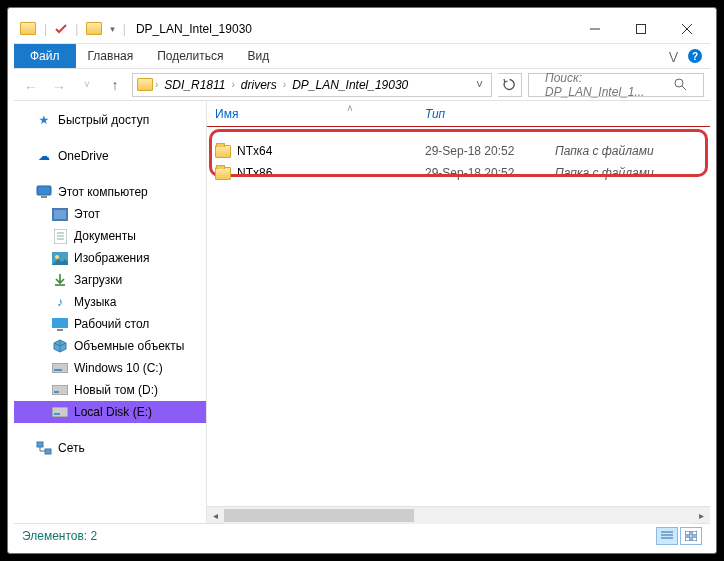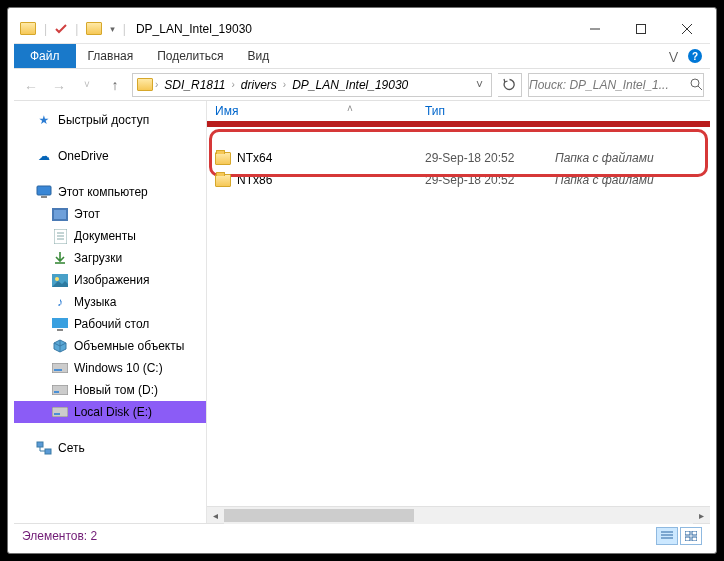--- a/index.html
+++ b/index.html
@@ -17,48 +17,48 @@
 .ribbon-extra { margin-left: auto; display: flex; align-items: center; gap: 10px; padding-right: 8px; color: #555; }
 .help-icon { width: 14px; height: 14px; border-radius: 50%; background: #0078d7; color: #fff; font-size: 10px; display: flex; align-items: center; justify-content: center; font-weight: bold; }
 .addrbar { height: 32px; display: flex; align-items: center; gap: 6px; padding: 0 6px; border-bottom: 1px solid #e1e1e1; font-size: 12px; }
 .navarrow { width: 22px; height: 22px; display: flex; align-items: center; justify-content: center; color: #666; font-size: 14px; }
 .navarrow.disabled { color: #bbb; }
 .breadcrumb { flex: 1; height: 24px; border: 1px solid #ccc; display: flex; align-items: center; padding: 0 4px; gap: 2px; background: #fff; }
 .crumb { padding: 0 4px; color: #000; font-style: italic; }
 .chev { color: #999; font-size: 10px; }
 .crumb-drop { margin-left: auto; color: #666; padding: 0 4px; }
 .refresh { width: 24px; height: 24px; border: 1px solid #ccc; border-left: none; display: flex; align-items: center; justify-content: center; color: #555; }
-.searchbox { width: 176px; height: 24px; border: 1px solid #ccc; display: flex; align-items: center; padding: 0 0; color: #777; font-style: italic; gap: 6px; }
+.searchbox { width: 176px; height: 24px; border: 1px solid #ccc; display: flex; align-items: center; padding: 0 16px; color: #777; font-style: italic; gap: 6px; }
 .searchbox .mag { margin-left: auto; font-style: normal; color: #666; }
 .body-area { flex: 1; display: flex; min-height: 0; }
 .nav-pane { width: 193px; border-right: 1px solid #e5e5e5; padding: 8px 0 8px 0; font-size: 12px; overflow: hidden; }
 .nav-group { margin-bottom: 14px; }
 .nav-item { display: flex; align-items: center; gap: 6px; padding: 2px 0 2px 22px; height: 22px; color: #000; white-space: nowrap; }
 .nav-item.child { padding-left: 38px; }
 .nav-item.sel { background: #8b5cf6; }
 .nav-icon { width: 16px; height: 16px; display: inline-flex; align-items: center; justify-content: center; font-size: 12px; }
 .content { flex: 1; display: flex; flex-direction: column; min-width: 0; }
-.col-headers { height: 26px; display: flex; align-items: center; border-bottom: 6px solid #b91c1c; font-size: 12px; color: #0066cc; padding-left: 8px; position: relative; }
+.col-headers { height: 26px; display: flex; align-items: center; border-bottom: 1px solid #b91c1c; font-size: 12px; color: #0066cc; padding-left: 8px; position: relative; }
 .col-name { width: 210px; }
 .col-date { width: 130px; }
-.col-type { flex: 1; }
+.col-type { flex: 1; font-style: italic; }
 .sort-ind { position: absolute; left: 140px; top: 2px; color: #888; font-size: 10px; }
 .file-list { position: relative; flex: 1; overflow: hidden; }
 .highlight-box { position: absolute; left: 2px; top: 2px; right: 2px; height: 48px; border: 3px solid #d63838; border-radius: 10px; pointer-events: none; }
 .file-row { display: flex; align-items: center; height: 22px; font-size: 12px; padding-left: 8px; color: #000; }
 .file-row .fname { width: 210px; display: flex; align-items: center; gap: 6px; }
 .file-row .fdate { width: 130px; color: #555; }
 .file-row .ftype { flex: 1; color: #555; font-style: italic; }
 .folder-icon { width: 16px; height: 13px; background: linear-gradient(#ffe9a6,#f6c857); border: 1px solid #d6a72a; border-radius: 1px; position: relative; }
 .folder-icon::before { content: ""; position: absolute; top: -3px; left: 0; width: 7px; height: 3px; background: #f6c857; border: 1px solid #d6a72a; border-bottom: none; border-radius: 1px 1px 0 0; }
 .hscroll { height: 17px; border-top: 1px solid #e1e1e1; display: flex; align-items: center; background: #f0f0f0; }
 .hscroll .arrow { width: 17px; text-align: center; color: #666; font-size: 10px; }
 .hscroll .track { flex: 1; height: 17px; background: #f0f0f0; position: relative; }
 .hscroll .thumb { position: absolute; left: 0; top: 2px; width: 190px; height: 13px; background: #cdcdcd; }
-.statusbar { height: 24px; border-top: 1px solid #e1e1e1; display: flex; align-items: center; font-size: 12px; padding: 0 8px; color: #701a75; }
+.statusbar { height: 24px; border-top: 1px solid #e1e1e1; display: flex; align-items: center; font-size: 12px; padding: 0 8px; color: #0f766e; }
 .statusbar .viewbtns { margin-left: auto; display: flex; gap: 2px; }
 .viewbtn { width: 22px; height: 18px; border: 1px solid #8fb9e0; display: flex; align-items: center; justify-content: center; font-size: 10px; color: #2a65a0; }
 .viewbtn.active { background: #cce8ff; }
 .folder-small { width: 16px; height: 13px; background: linear-gradient(#ffe9a6,#f6c857); border: 1px solid #d6a72a; border-radius: 1px; display: inline-block; }
 svg { display: block; }
 </style>
 </head>
 <body>
 
 <div class="frame"></div>
@@ -179,36 +179,36 @@
                 <rect width="13" height="15" fill="#fff" stroke="#8aa"></rect>
                 <line x1="3" y1="4" x2="10" y2="4" stroke="#8aa"></line>
                 <line x1="3" y1="7" x2="10" y2="7" stroke="#8aa"></line>
                 <line x1="3" y1="10" x2="10" y2="10" stroke="#8aa"></line>
               </svg>
             </span>
             <span>Документы</span>
           </div>
         <div class="nav-item child">
             <span class="nav-icon">
-              <svg width="14" height="14">
-                <path d="M7 1 L7 9 M3 6 L7 10 L11 6" stroke="#3a8a3a" fill="none" stroke-width="1.6"></path>
-                <line x1="2" y1="12" x2="12" y2="12" stroke="#3a8a3a" stroke-width="1.6"></line>
-              </svg>
-            </span>
-            <span>Загрузки</span>
-          </div>
-        <div class="nav-item child">
-            <span class="nav-icon">
               <svg width="16" height="13">
                 <rect width="16" height="13" fill="#48a0c8"></rect>
                 <circle cx="5" cy="5" r="2" fill="#ffe26b"></circle>
                 <path d="M0 13 L6 7 L10 10 L13 7 L16 10 L16 13 Z" fill="#2d7aa0"></path>
               </svg>
             </span>
             <span>Изображения</span>
+          </div>
+        <div class="nav-item child">
+            <span class="nav-icon">
+              <svg width="14" height="14">
+                <path d="M7 1 L7 9 M3 6 L7 10 L11 6" stroke="#3a8a3a" fill="none" stroke-width="1.6"></path>
+                <line x1="2" y1="12" x2="12" y2="12" stroke="#3a8a3a" stroke-width="1.6"></line>
+              </svg>
+            </span>
+            <span>Загрузки</span>
           </div>
         <div class="nav-item child">
             <span class="nav-icon" style="color:#2b7cd3">♪</span>
             <span>Музыка</span>
           </div>
         <div class="nav-item child">
             <span class="nav-icon">
               <svg width="16" height="13">
                 <rect width="16" height="10" fill="#3aa0e0"></rect>
                 <rect x="5" y="11" width="6" height="2" fill="#888"></rect>
@@ -268,21 +268,21 @@
     </div>
 
     <div class="content">
       <div class="col-headers">
         <div class="col-name">Имя</div>
         <div class="sort-ind">˄</div>
         <div class="col-type">Тип</div>
       </div>
       <div class="file-list">
         <div class="highlight-box"></div>
-        <div class="file-row" style="margin-top:20px">
+        <div class="file-row" style="margin-top:13px">
           <div class="fname">
               <span class="folder-icon"></span>
               <span>NTx64</span>
             </div>
           <div class="fdate">29-Sep-18 20:52</div>
           <div class="ftype">Папка с файлами</div>
         </div>
         <div class="file-row">
           <div class="fname">
               <span class="folder-icon"></span>

